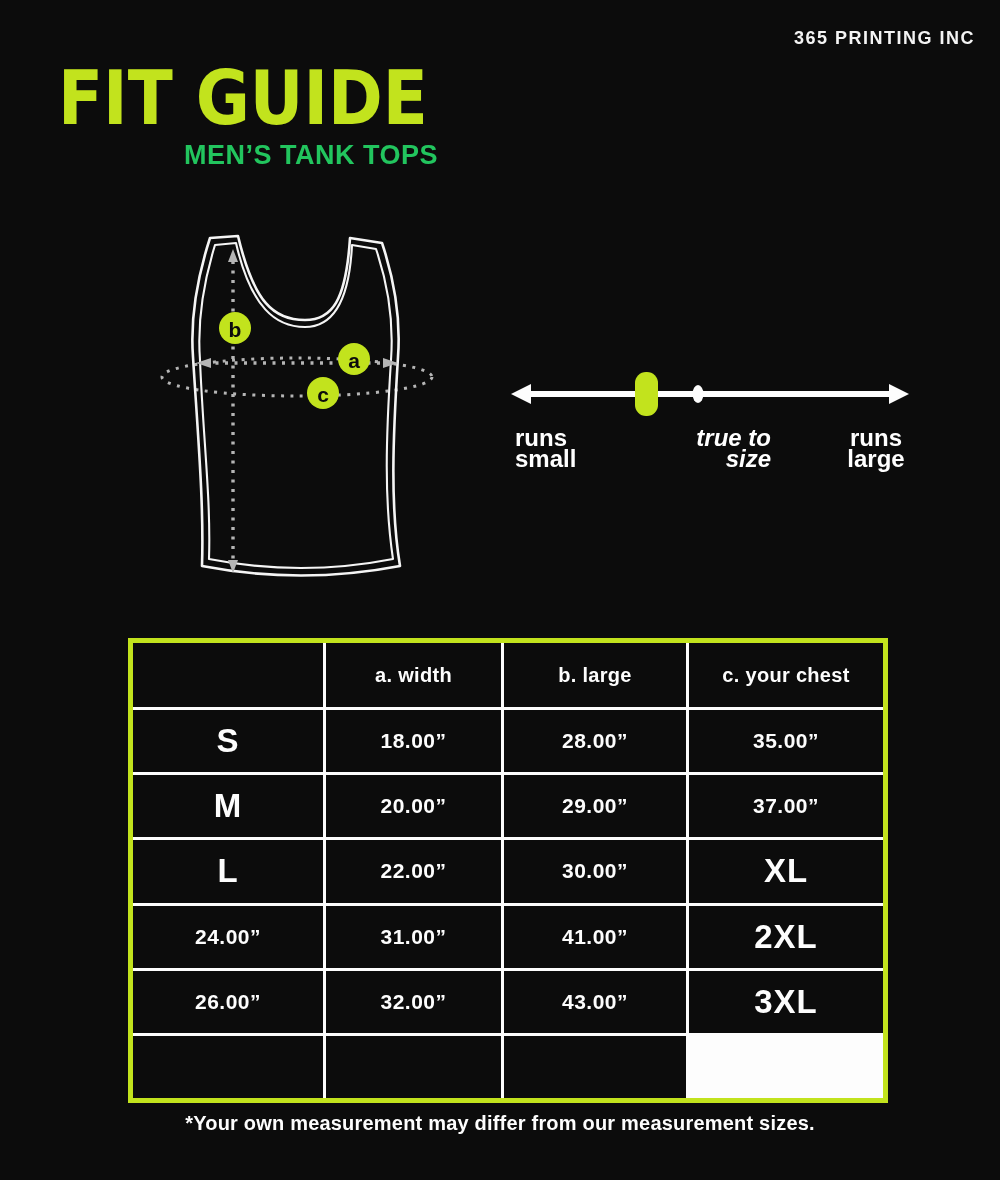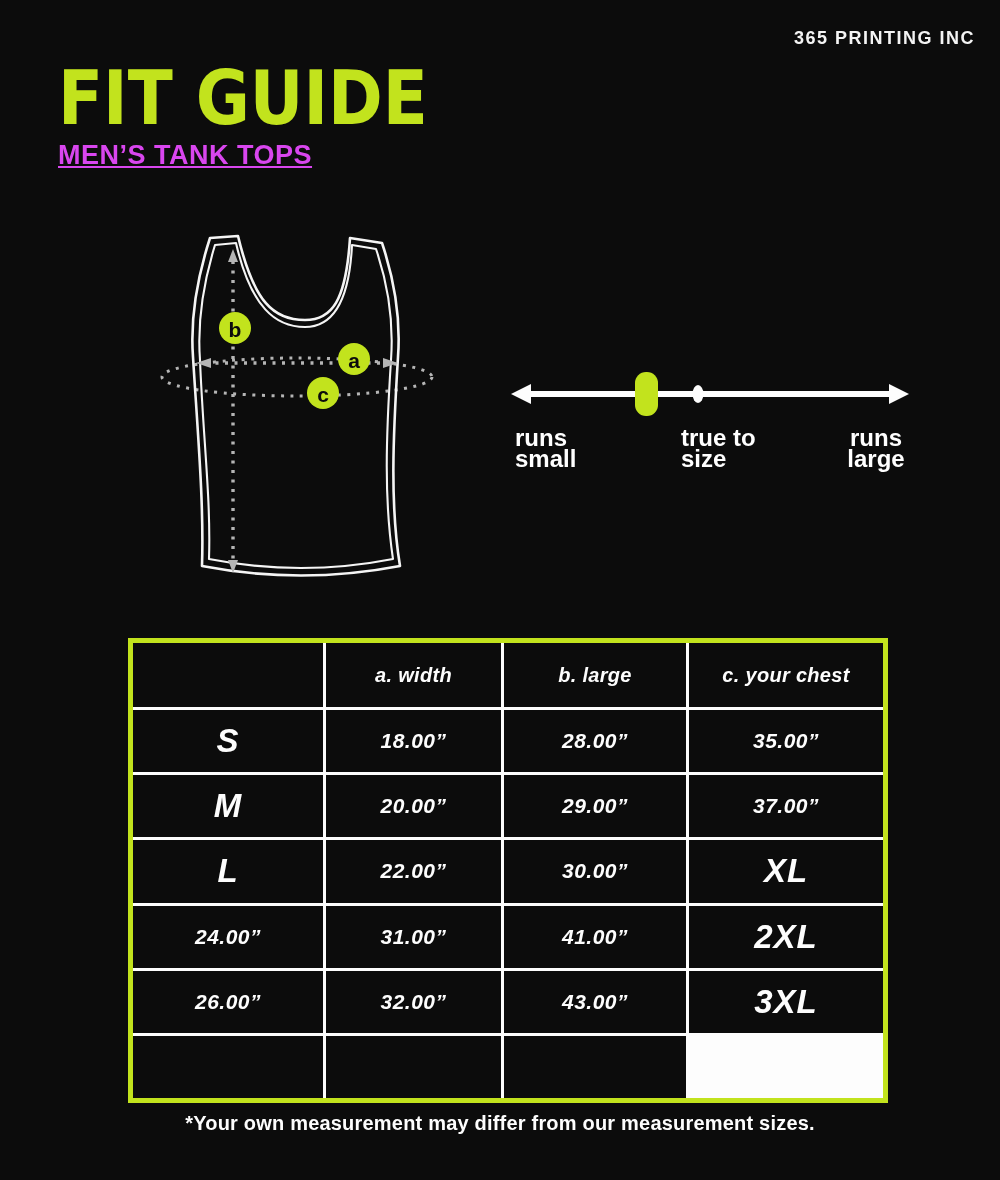--- a/index.html
+++ b/index.html
@@ -12,40 +12,40 @@
     position:absolute;top:28px;right:25px;
     font-size:18px;letter-spacing:1.5px;color:#f4f4f4;margin-left:20px;
   }
   .title{
     position:absolute;left:58px;top:56px;margin:0;
     font-family:"DejaVu Sans","Liberation Sans",sans-serif;
     font-size:66px;font-weight:700;letter-spacing:0px;color:#c2e31d;
     transform:scaleY(1.12);transform-origin:top left;white-space:nowrap;
   }
   .subtitle{
-    position:absolute;left:58px;top:140px;width:380px;text-align:left;
-    font-size:27px;letter-spacing:0.5px;color:#d946ef;white-space:nowrap;text-decoration:underline;
+    position:absolute;left:58px;top:140px;width:380px;text-align:right;
+    font-size:27px;letter-spacing:0.5px;color:#22c55e;white-space:nowrap;
   }
   .tank-svg{position:absolute;left:140px;top:215px;width:340px;height:390px;}
   .scale-svg{position:absolute;left:505px;top:365px;width:410px;height:60px;}
   .scale-label{
     position:absolute;top:427px;font-size:24px;line-height:21px;color:#fff;
   }
   .scale-label.left{left:515px;text-align:left;}
-  .scale-label.center{left:681px;width:122px;text-align:left;}
+  .scale-label.center{left:649px;width:122px;text-align:right;font-style:italic;}
   .scale-label.right{left:816px;width:120px;text-align:center;}
   .size-chart{
     position:absolute;left:128px;top:638px;width:760px;height:465px;
     box-sizing:border-box;border:5px solid #c2e31d;background:#fdfdfd;
     display:grid;grid-template-columns:190px 175px 182px 1fr;
     grid-template-rows:64px repeat(6,1fr);gap:3px;
   }
   .cell{
     background:#0c0c0c;display:flex;align-items:center;justify-content:center;
-    color:#fdfdfd;font-weight:700;font-style:italic;
+    color:#fdfdfd;font-weight:700;
   }
   .cell.head{font-size:20px;letter-spacing:0.3px;}
   .cell.sizecell{font-size:33px;letter-spacing:1px;}
   .cell.valcell{font-size:21px;letter-spacing:0.5px;}
   .footnote{
     position:absolute;left:0;right:0;top:1112px;text-align:center;
     font-size:20px;letter-spacing:0.2px;color:#fdfdfd;
   }
 </style>
 </head>

